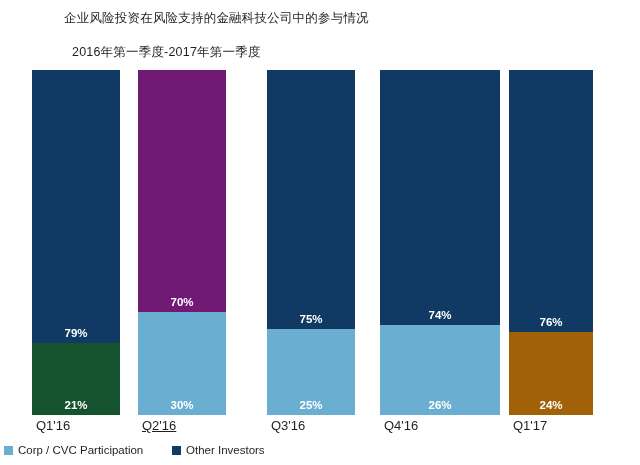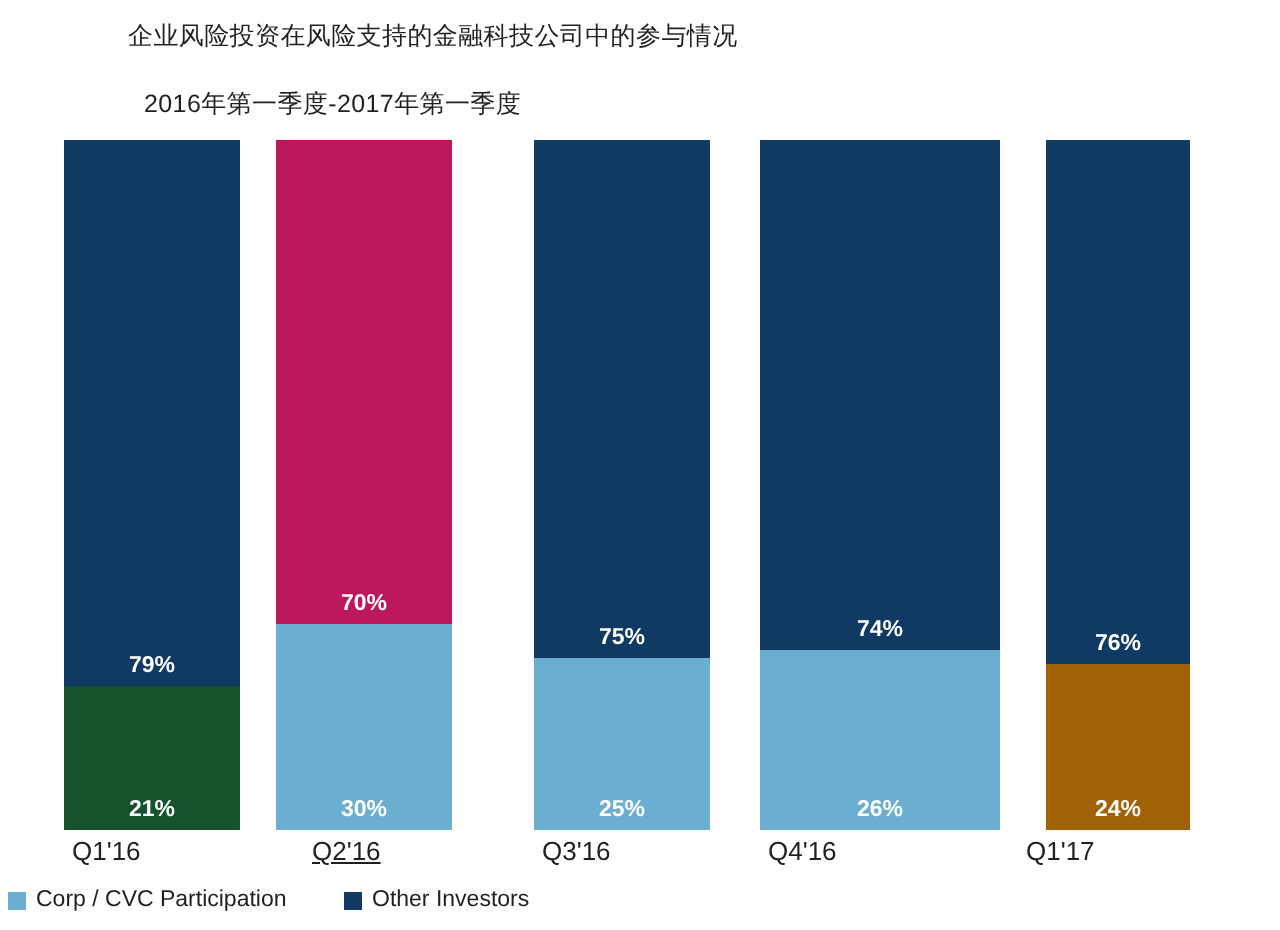--- a/index.html
+++ b/index.html
@@ -128,21 +128,21 @@
   <div class="plot" id="plot-area">
       <div class="bar-group" style="left: 12px; width: 88px;">
         <div class="seg seg-top" style="height: 79%; background: rgb(16, 58, 99);">
           <div class="seg-label">79%</div>
         </div>
         <div class="seg seg-bottom" style="height: 21%; background: #14532d;">
           <div class="seg-label">21%</div>
         </div>
       </div>
       <div class="bar-group" style="left: 118px; width: 88px;">
-        <div class="seg seg-top" style="height: 70%; background: #be185d;">
+        <div class="seg seg-top" style="height: 70%; background: #701a75;">
           <div class="seg-label">70%</div>
         </div>
         <div class="seg seg-bottom" style="height: 30%; background: rgb(106, 174, 209);">
           <div class="seg-label">30%</div>
         </div>
       </div>
       <div class="bar-group" style="left: 247px; width: 88px;">
         <div class="seg seg-top" style="height: 75%; background: rgb(16, 58, 99);">
           <div class="seg-label">75%</div>
         </div>
@@ -151,32 +151,32 @@
         </div>
       </div>
       <div class="bar-group" style="left: 360px; width: 88px; padding-left: 32px;">
         <div class="seg seg-top" style="height: 74%; background: rgb(16, 58, 99);">
           <div class="seg-label">74%</div>
         </div>
         <div class="seg seg-bottom" style="height: 26%; background: rgb(106, 174, 209);">
           <div class="seg-label">26%</div>
         </div>
       </div>
-      <div class="bar-group" style="left: 503px; width: 72px;">
+      <div class="bar-group" style="left: 489px; width: 84px;">
         <div class="seg seg-top" style="height: 76%; background: rgb(16, 58, 99);">
           <div class="seg-label">76%</div>
         </div>
         <div class="seg seg-bottom" style="height: 24%; background: #a16207;">
           <div class="seg-label">24%</div>
         </div>
       </div>
     </div>
   <div class="x-axis" id="x-axis">
       <div class="x-tick" style="left: 16px; width: 80px;">Q1'16</div>
-      <div class="x-tick" style="left: 136px; width: 80px; text-decoration: underline;">Q2'16</div>
+      <div class="x-tick" style="left: 122px; width: 80px; text-decoration: underline;">Q2'16</div>
       <div class="x-tick" style="left: 251px; width: 80px;">Q3'16</div>
       <div class="x-tick" style="left: 364px; width: 80px;">Q4'16</div>
       <div class="x-tick" style="left: 493px; width: 80px;">Q1'17</div>
     </div>
   <div class="legend" id="legend">
       <div class="legend-item" style="left: 0px;">
         <span class="legend-swatch" style="background: rgb(106, 174, 209);"></span>
         <span class="legend-label">Corp / CVC Participation</span>
       </div>
       <div class="legend-item" style="left: 168px;">

